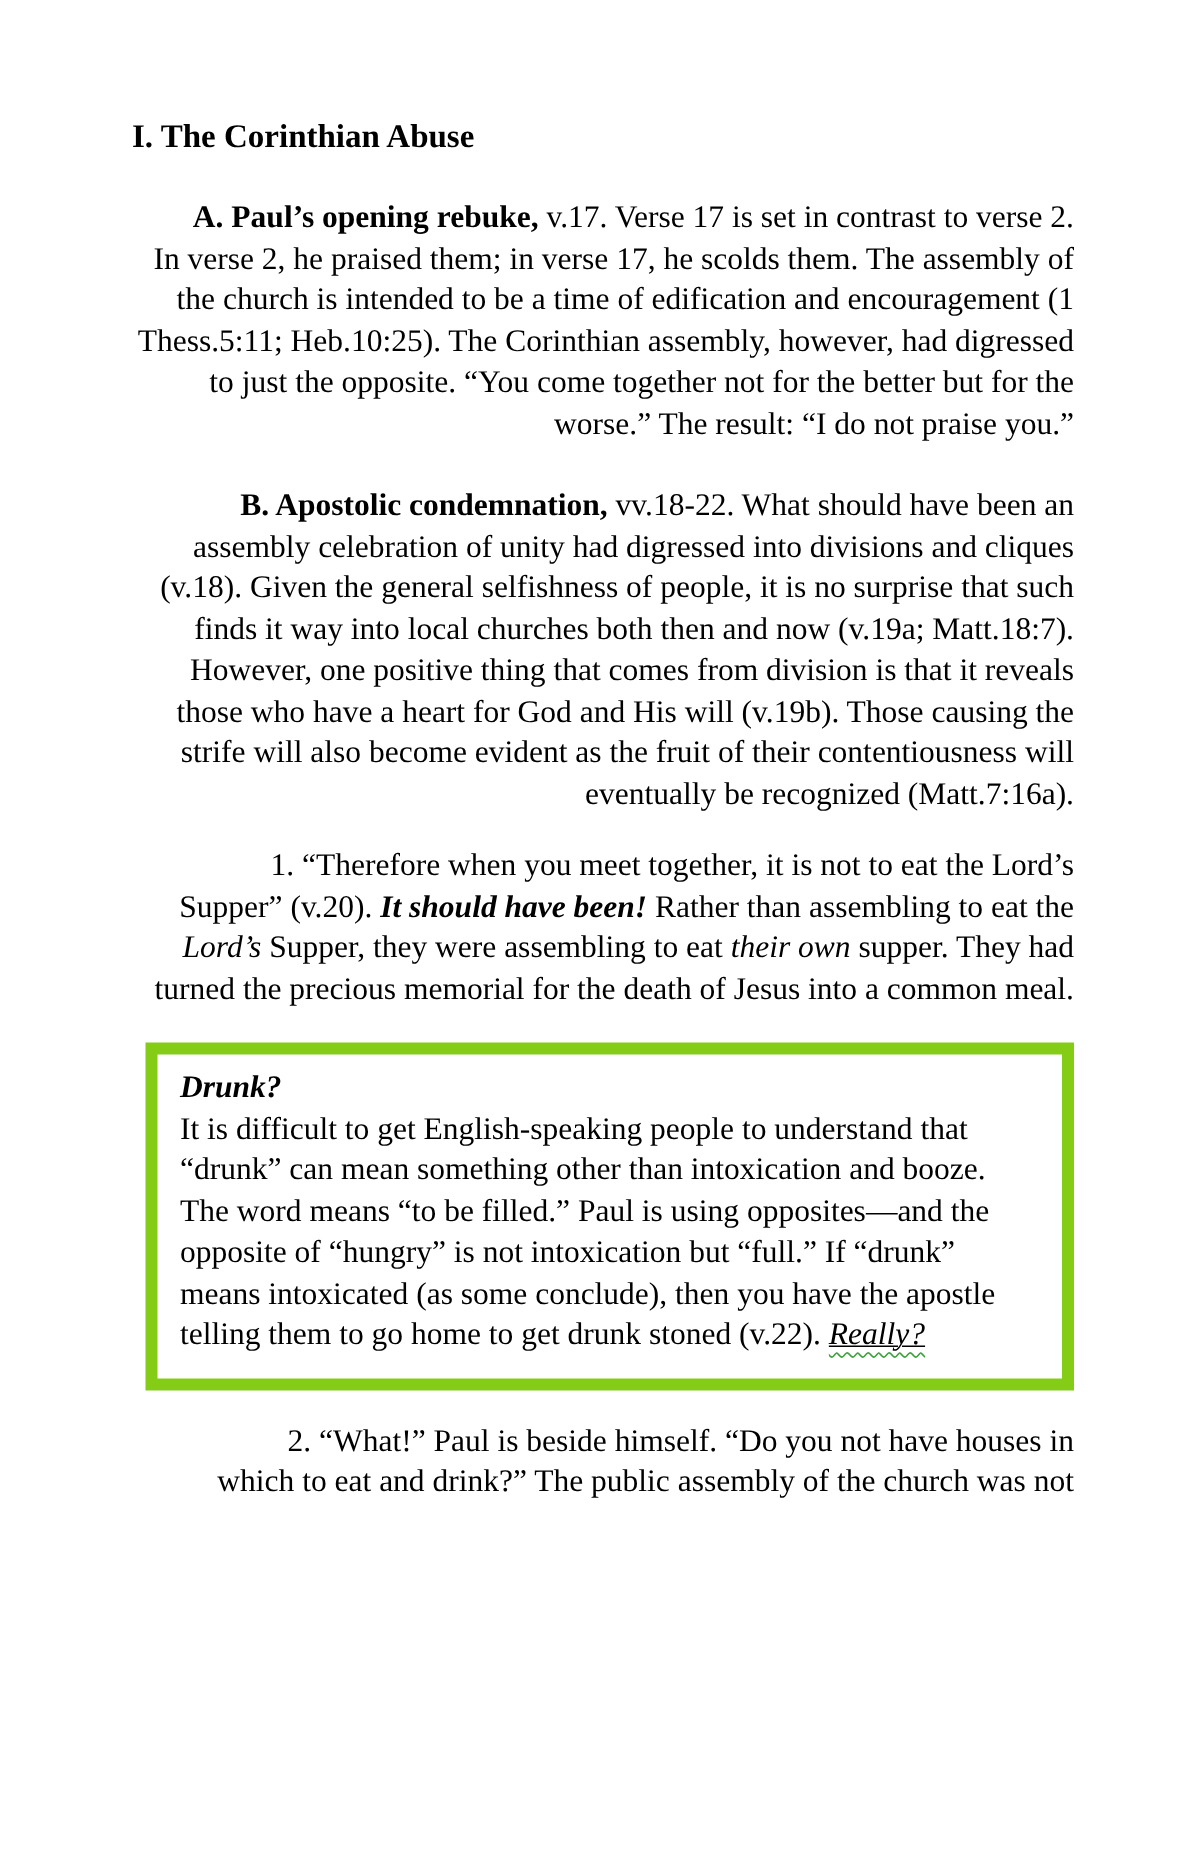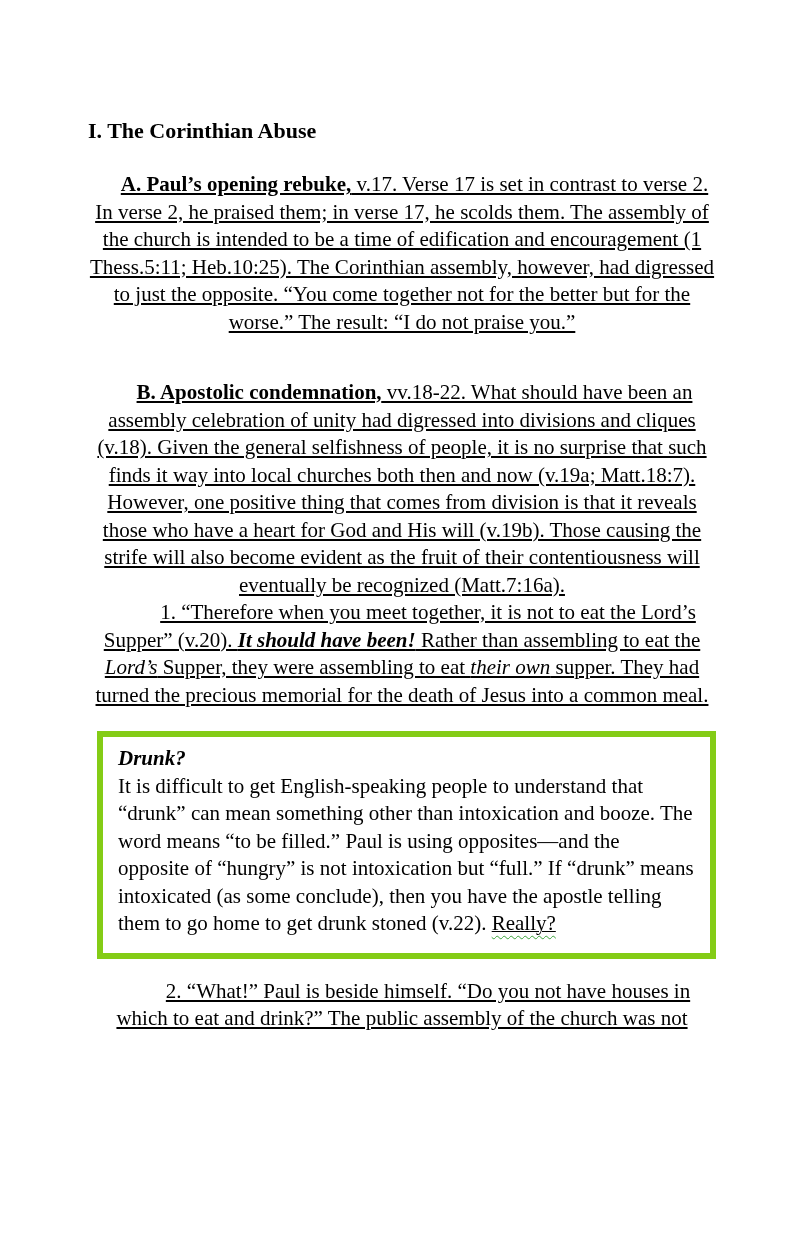--- a/index.html
+++ b/index.html
@@ -11,55 +11,54 @@
     width: 800px;
     height: 1236px;
     font-family: "Liberation Serif", serif;
     color: #000000;
     overflow: hidden;
   }
   .page {
     box-sizing: border-box;
     width: 800px;
     height: 1236px;
-    padding: 117px 84px 0 88px;
+    padding: 77px 84px 0 88px;
     background: #ffffff;
   }
   .doc-heading {
     font-size: 22px;
     line-height: 27px;
     font-weight: bold;
     margin: 0 0 27px 0;
   }
   .para {
     font-size: 21px;
     line-height: 27.5px;
     margin: 0;
-    text-align: center;
-    text-decoration: underline;
+    text-align: right;
   }
-  .para.spaced { margin-top: 43px; }
+  .para.spaced { margin-top: 27px; }
   .indent-sm { text-indent: 25px; }
-  .indent-lg { text-indent: 52px; }
+  .indent-lg { text-indent: 52px; margin-top: 20px; }
   .b  { font-weight: bold; }
   .i  { font-style: italic; }
   .bi { font-weight: bold; font-style: italic; }
   .callout {
-    border: 6px solid #84cc16;
+    border: 8px solid #84cc16;
     margin: 22px 0 19px 9px;
     padding: 8px 16px 15px 15px;
     font-size: 21px;
     line-height: 27.5px;
   }
   .callout-title {
     font-weight: bold;
     font-style: italic;
     display: block;
   }
-  .really { }
+  .really { font-style: italic; }
   .u-solid {
     text-decoration-line: underline;
     text-decoration-style: solid;
     text-decoration-thickness: 1px;
   }
   .u-wavy {
     text-decoration-line: underline;
     text-decoration-style: wavy;
     text-decoration-color: #3aa23a;
     text-decoration-thickness: 1px;

